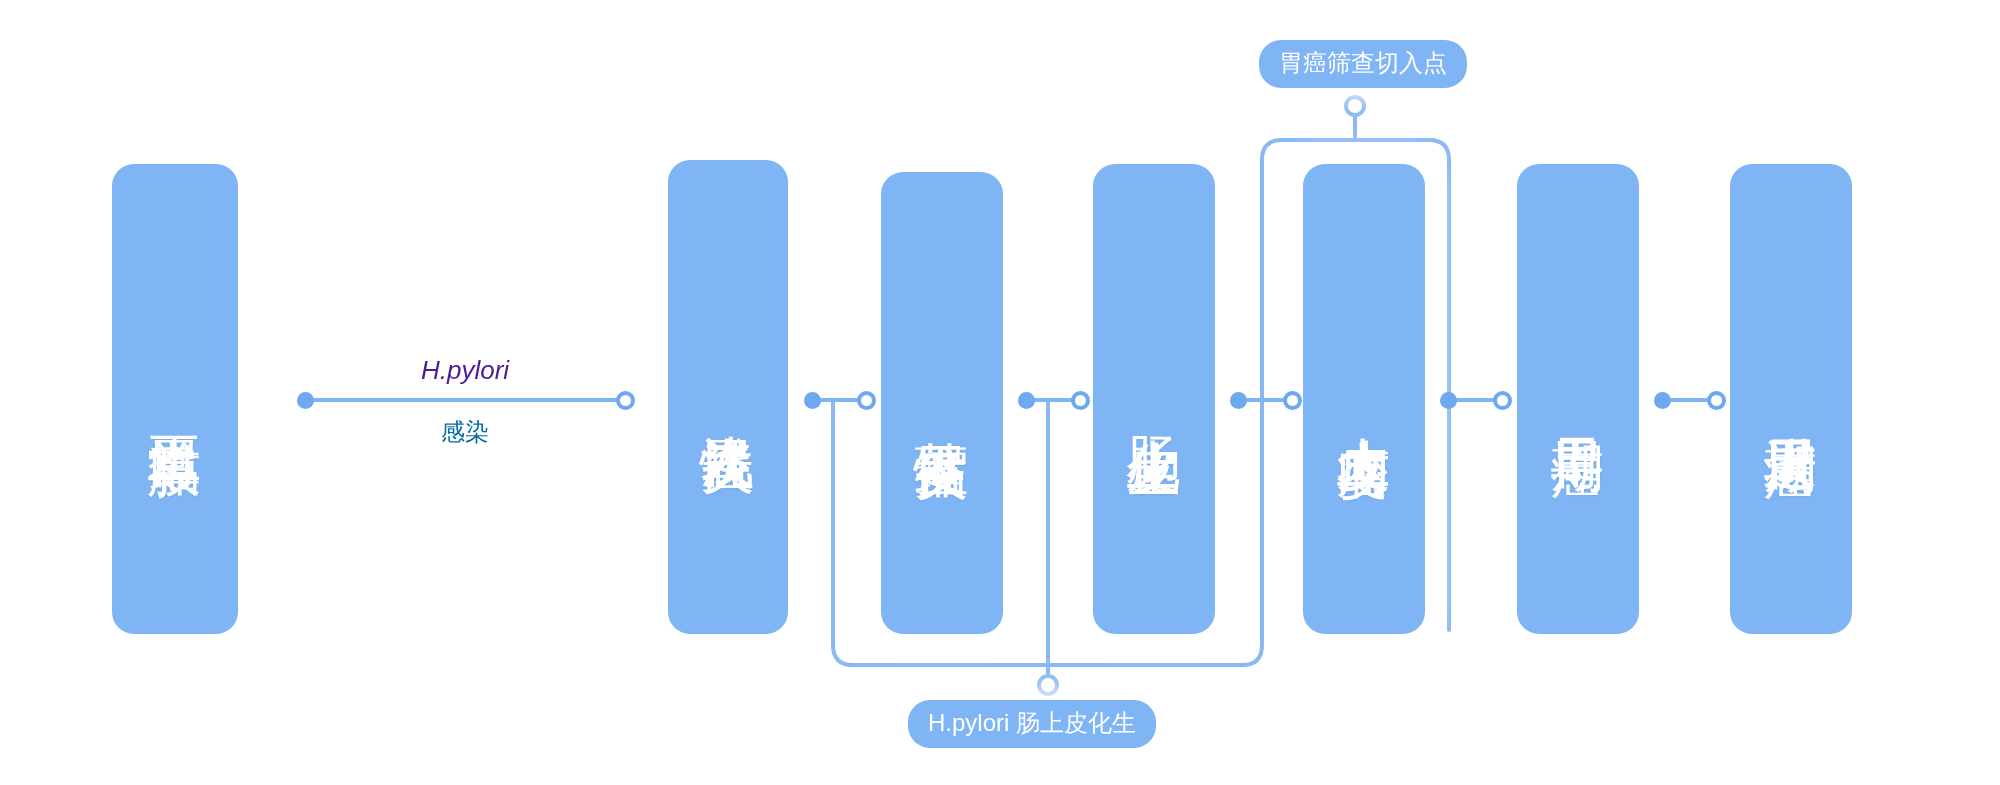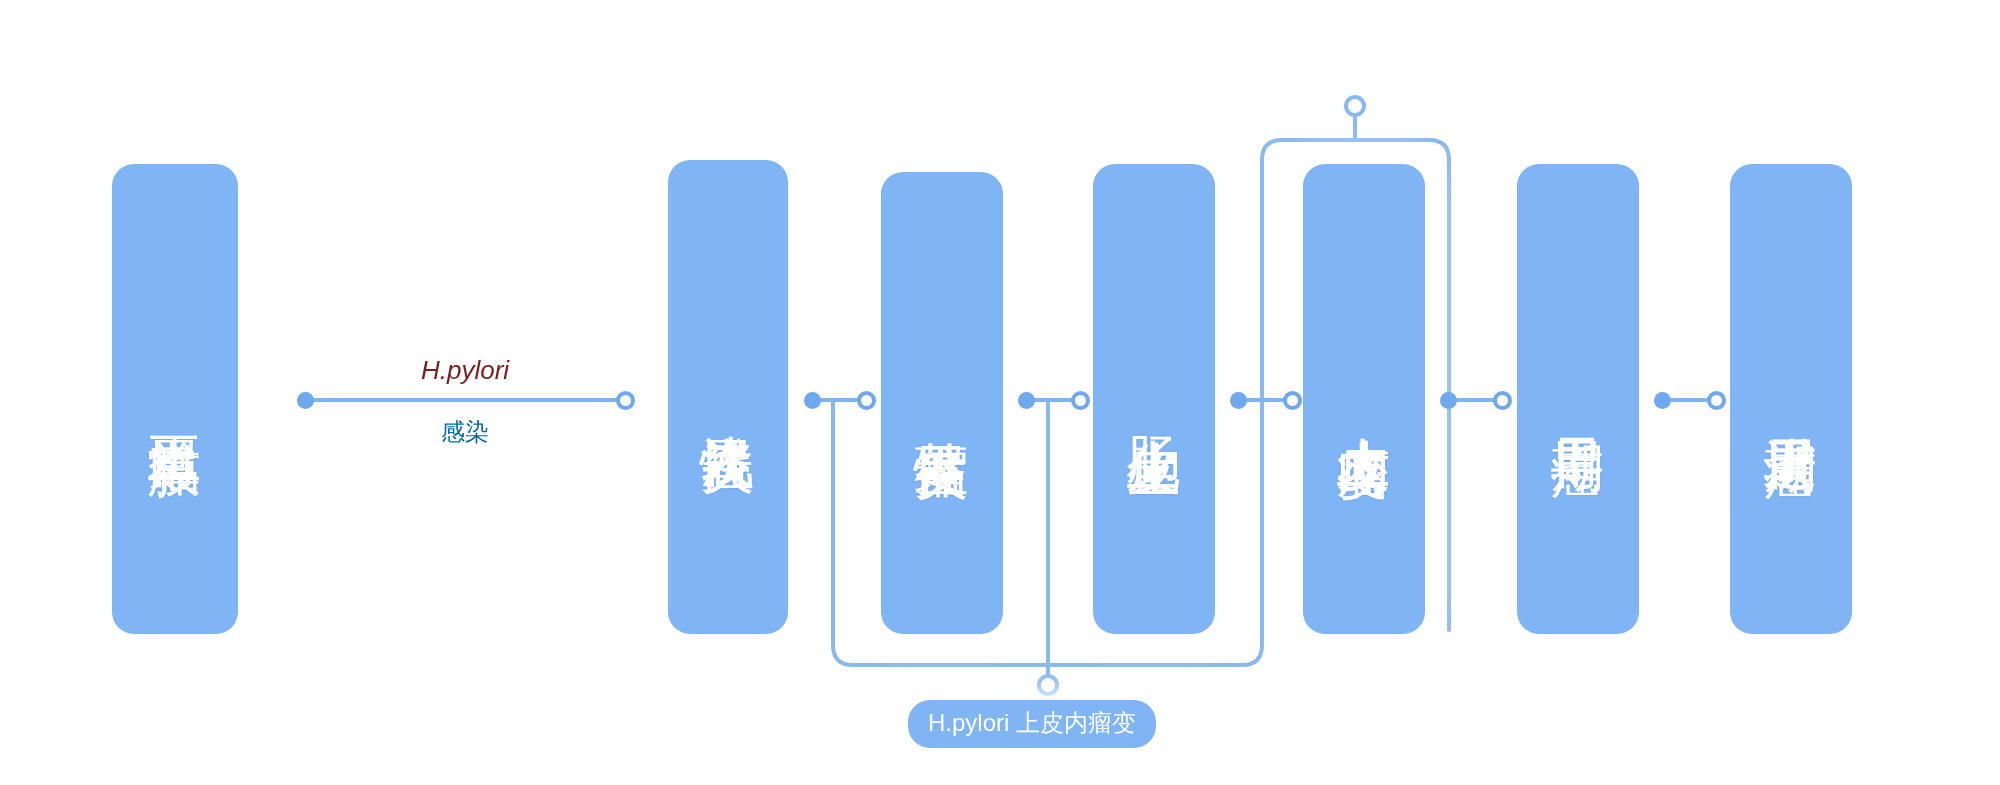--- a/index.html
+++ b/index.html
@@ -39,21 +39,21 @@
     background:#6ea8ee;left:-8px;top:-8.5px;
   }
   .conn .dotо,.conn .doto{
     position:absolute;width:19px;height:19px;border-radius:50%;
     background:#ffffff;border:4px solid #6ea8ee;
     box-sizing:border-box;right:-10px;top:-9.5px;
   }
   .conn .lbl-top{
     position:absolute;left:50%;transform:translateX(-50%);
     bottom:14px;white-space:nowrap;
-    color:#7f1d1d;font-size:26px;font-style:italic;
+    color:#4c1d95;font-size:26px;font-style:italic;
   }
   .conn .lbl-bot{
     position:absolute;left:50%;transform:translateX(-50%);
     top:16px;white-space:nowrap;
     color:#0369a1;font-size:24px;
   }
 
   
   .badge{
     position:absolute;
@@ -151,18 +151,21 @@
     <div class="dotf"></div>
     <div class="doto"></div>
   </div>
 
   <div class="conn" style="left:1662px;top:400px;width:54px;">
     <div class="bar" style="width:54px;"></div>
     <div class="dotf"></div>
     <div class="doto"></div>
   </div>
 
+  <div class="badge" style="left:1259px;top:40px;">
+    <span>胃癌筛查切入点</span>
+  </div>
 
   <div class="badge" style="left:908px;top:700px;">
-    <span>H.pylori 上皮内瘤变</span>
+    <span>H.pylori 肠上皮化生</span>
   </div>
 
 </div>
 
 </body></html>

